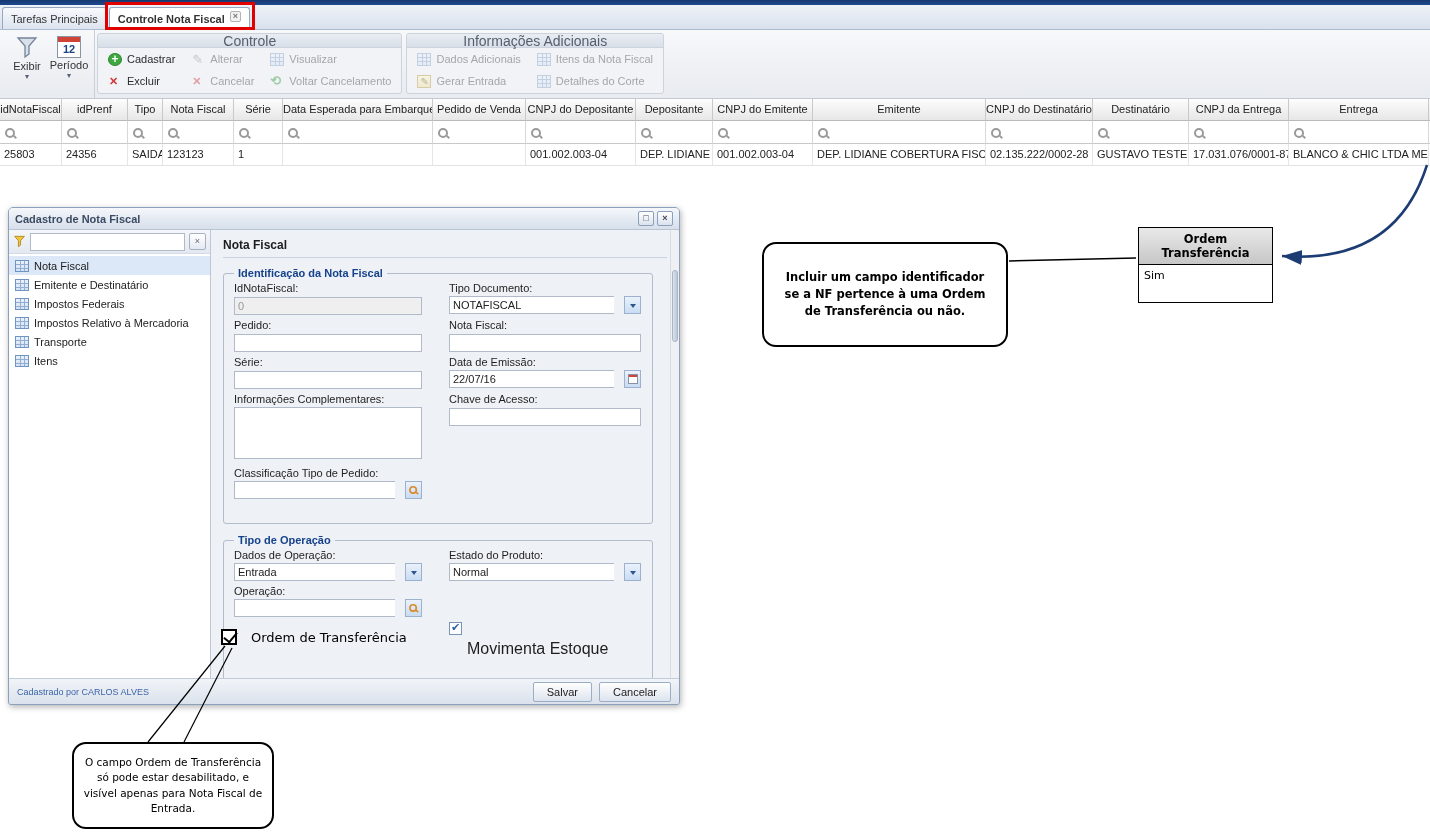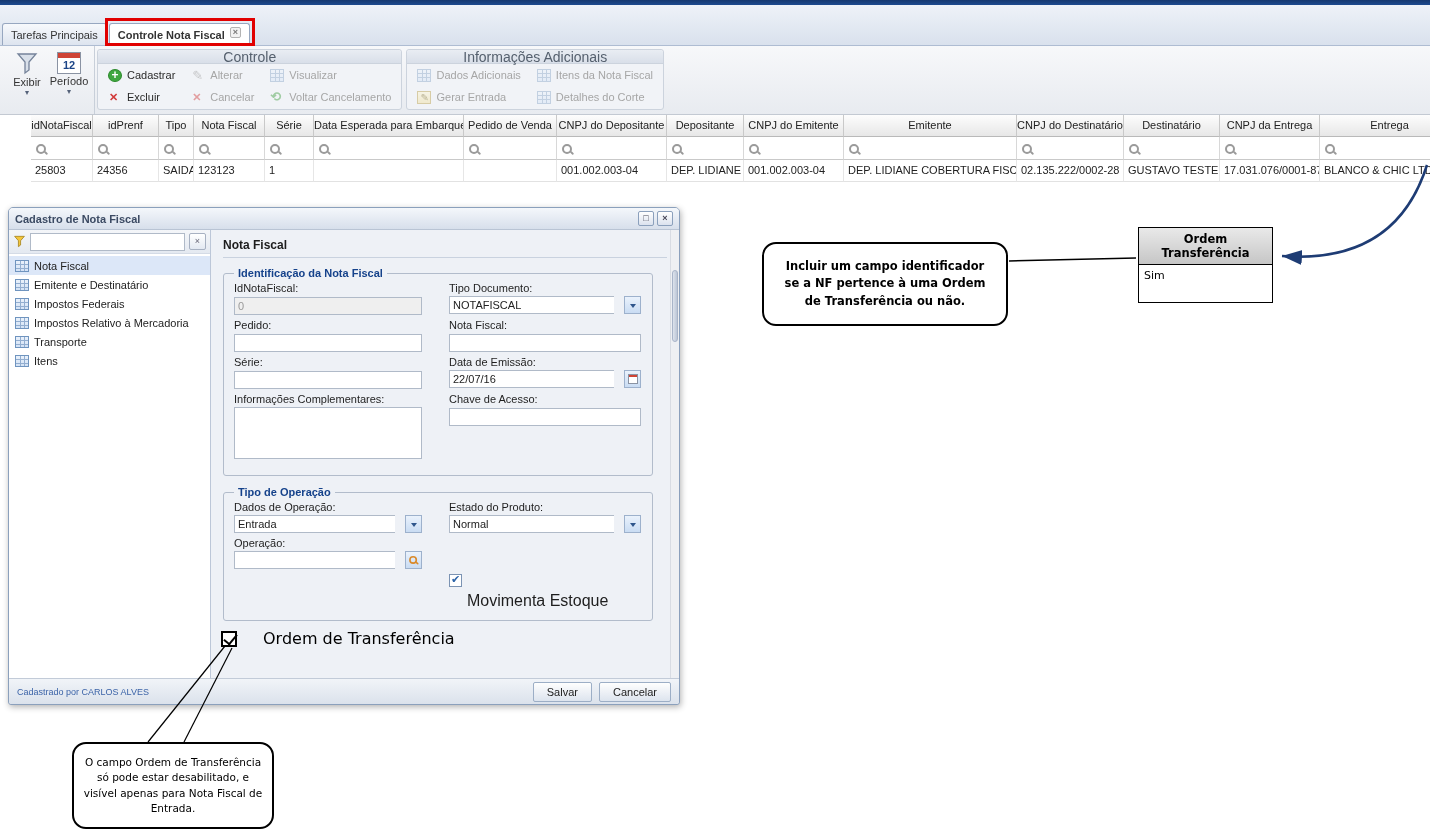--- a/index.html
+++ b/index.html
@@ -2,21 +2,21 @@
 <html><head>
 <meta charset="utf-8">
 <style>
   * { margin:0; padding:0; box-sizing:border-box; }
   html,body { width:1430px; height:834px; }
   body { font-family:"Liberation Sans", sans-serif; background:#fff; position:relative; overflow:hidden; }
   .page { position:relative; width:1430px; height:834px; overflow:hidden; }
 
   
   .top-strip { height:5px; background:linear-gradient(#16386f,#1d4a8f); }
-  .tab-row { height:41px; background:linear-gradient(#eef2f8,#d9e1ed); border-bottom:1px solid #aebcd2; display:flex; align-items:flex-end; padding-left:2px; }
+  .tab-row { height:25px; background:linear-gradient(#eef2f8,#d9e1ed); border-bottom:1px solid #aebcd2; display:flex; align-items:flex-end; padding-left:2px; }
   .tab { height:22px; padding:0 8px; font-size:11px; display:flex; align-items:center; gap:5px;
          background:linear-gradient(#f7f9fc,#dde4ef); border:1px solid #97a7c0; border-bottom:none;
          border-radius:3px 3px 0 0; margin-right:2px; color:#333; white-space:nowrap; }
   .tab.active { background:#fff; font-weight:bold; position:relative; }
   .tab-close { font-size:9px; line-height:9px; color:#777; border:1px solid #b3b3b3; border-radius:2px;
                padding:0 2px; background:#f2f2f2; align-self:flex-start; margin-top:3px; }
   .red-box { position:absolute; left:-5px; right:-6px; top:-6px; bottom:-1px; border:3px solid #e10000; pointer-events:none; z-index:6; }
 
   
   .ribbon { height:69px; background:linear-gradient(#f7f8fa,#e8ebf0); border-bottom:1px solid #c3c9d2; display:flex; align-items:stretch; }
@@ -43,21 +43,21 @@
   .ric.edit-icon::before { content:'\270E'; color:#8f8f8f; font-size:13px; position:absolute; left:1px; top:-1px; }
   .ric.view-icon, .ric.table-icon { border:1px solid #8aa6c8; background:linear-gradient(#eaf2fc,#d2e2f6); }
   .ric.view-icon::before, .ric.table-icon::before { content:''; position:absolute; left:0; right:0; top:3px; height:1px; background:#8aa6c8; box-shadow:0 4px 0 #8aa6c8; }
   .ric.view-icon::after, .ric.table-icon::after { content:''; position:absolute; top:0; bottom:0; left:4px; width:1px; background:#8aa6c8; box-shadow:4px 0 0 #8aa6c8; }
   .ric.delete-icon::before, .ric.cancel-icon::before { content:'\2715'; color:#d23b3b; font-weight:bold; font-size:11px; position:absolute; left:1px; top:0; }
   .ric.undo-icon::before { content:'\27F2'; color:#3f9d3f; font-size:13px; font-weight:bold; position:absolute; left:0; top:-2px; }
   .ric.form-icon { border:1px solid #b99f45; background:linear-gradient(#fdf4cf,#f0df9e); }
   .ric.form-icon::before { content:'\270E'; color:#7a6a20; font-size:10px; position:absolute; left:2px; top:0; }
 
   
-  .grid { font-size:11px; color:#222; background:#fff;padding-left:31px; }
+  .grid { font-size:11px; color:#222; background:#fff; }
   .grid-row { display:flex; }
   .gcell { flex:0 0 auto; overflow:hidden; white-space:nowrap; }
   .gcell.gh { height:22px; line-height:21px; text-align:center; background:linear-gradient(#fdfdfd,#e7e7e7);
               border-right:1px solid #c9c9c9; border-bottom:1px solid #b9b9b9; }
   .gcell.gf { height:23px; background:#fff; display:flex; align-items:center; padding-left:4px;
               border-right:1px solid #d8d8d8; border-bottom:1px solid #c9c9c9; }
   .gcell.gd { height:22px; line-height:21px; padding:0 4px; background:#fff;
               border-right:1px solid #e6e6e6; border-bottom:1px solid #e2e2e2; }
   .mag { width:13px; height:13px; display:inline-block; position:relative; flex:0 0 auto; }
   .mag::before { content:''; position:absolute; left:1px; top:2px; width:6px; height:6px; border:2px solid #9a9a9a; border-radius:50%; }
@@ -82,21 +82,21 @@
                font-size:9px; line-height:15px; text-align:center; color:#667; border-radius:2px; }
   .tree { padding-top:2px; }
   .tree-item { height:19px; display:flex; align-items:center; gap:5px; padding-left:6px; font-size:11px; color:#222; cursor:default; }
   .tree-item.selected { background:#dce7f8; }
   .tblico { width:14px; height:12px; border:1px solid #6f94bf; background:linear-gradient(#e9f1fb,#d3e2f5); position:relative; flex:0 0 auto; }
   .tblico::before { content:''; position:absolute; left:0; right:0; top:3px; height:1px; background:#93aed0; box-shadow:0 4px 0 #93aed0; }
   .tblico::after { content:''; position:absolute; top:0; bottom:0; left:4px; width:1px; background:#93aed0; box-shadow:4px 0 0 #93aed0; }
 
   .dlg-right { flex:1; position:relative; background:#eef1f6; padding:8px 12px 0 12px; overflow:hidden; }
   .panel-title { font-size:12px; font-weight:bold; color:#1c1c1c; padding-bottom:5px; border-bottom:1px solid #c9d2df; margin-bottom:9px; }
-  fieldset { border:1px solid #b2bccb; border-radius:3px; padding:3px 10px 8px 10px; margin-bottom:10px; margin-right:14px; }
+  fieldset { border:1px solid #b2bccb; border-radius:3px; padding:3px 10px 24px 10px; margin-bottom:10px; margin-right:14px; }
   legend { font-size:11px; font-weight:bold; color:#15428b; padding:0 4px; }
   .frow { display:flex; gap:27px; margin-bottom:4px; align-items:flex-start; }
   .fcol-l { width:188px; }
   .fcol-r { width:192px; }
   .flabel { font-size:11px; color:#1e1e1e; margin-bottom:1px; line-height:13px; }
   .finput { height:18px; border:1px solid #b0bac8; background:#fff; font-size:11px; padding:0 3px; width:100%;
             font-family:"Liberation Sans", sans-serif; color:#222; }
   .finput.disabled { background:#efefef; color:#999; }
   .finput.ta { height:52px; resize:none; padding:2px 3px; }
   .hgroup { display:flex;gap:10px; }
@@ -106,39 +106,39 @@
   .combo-arrow { width:0; height:0; border:3px solid transparent; border-top:4px solid #2f568c; margin-top:4px; }
   .mini-cal { width:10px; height:10px; background:#fff; border:1px solid #8a93a3; position:relative; }
   .mini-cal::before { content:''; position:absolute; top:0; left:0; right:0; height:2px; background:#cf4436; }
   .sq-btn .mag { transform:scale(.8); margin-left:-1px; margin-top:-1px; }
   .chk-row { display:flex; align-items:center; gap:5px; margin-top:14px; }
   .chk-box { width:13px; height:13px; border:1px solid #7b93b3; background:#fff; position:relative; flex:0 0 auto; }
   .chk-box.checked::after { content:'\2714'; position:absolute; left:1px; top:-2px; font-size:11px; color:#2d64a8; }
   .chk-label { font-size:16px; color:#1e1e1e;margin-top:41px; }
 
   .annot-font { font-family:"DejaVu Sans", sans-serif; }
-  .ordem-check { position:absolute; left:212px; top:421px; display:flex; align-items:center; gap:26px;
-                 font-size:16px; color:#000; z-index:12; }
+  .ordem-check { position:absolute; left:212px; top:421px; display:flex; align-items:center; gap:14px;
+                 font-size:13px; color:#000; z-index:12; }
   .hand-box { width:16px; height:16px; border:2px solid #000; position:relative; background:#fff; }
   .hand-box::after { content:''; position:absolute; left:1px; top:1px; width:11px; height:6px;
                      border-left:2px solid #000; border-bottom:2px solid #000; transform:rotate(-50deg); }
 
   .vscroll { position:absolute; right:0; top:0; bottom:0; width:9px; background:#eef0f3; border-left:1px solid #d8dce3; }
   .vscroll .thumb { position:absolute; top:40px; left:1px; width:6px; height:72px; background:linear-gradient(90deg,#dde3ec,#bcc6d6); border:1px solid #a8b4c8; border-radius:3px; }
 
   .dlg-footer { position:absolute; bottom:0; left:0; right:0; height:26px; background:linear-gradient(#f1f4f8,#dbe2ec);
                 border-top:1px solid #c2cbd8; display:flex; align-items:center; padding:0 8px; border-radius:0 0 3px 3px; }
   .footer-user { font-size:9px; color:#3c64a8; flex:1; }
   .btn { height:20px; padding:0 13px; font-size:11px; border:1px solid #9caec6; border-radius:2px;
          background:linear-gradient(#fefefe,#dde4ee); margin-left:7px; color:#222; }
 
   
   .note { position:absolute; border:2px solid #000; border-radius:14px; background:#fff; font-weight:bold;
           text-align:center; display:flex; align-items:center; justify-content:center; z-index:20; }
-  .note-top { left:762px; top:242px; width:246px; height:84px; font-size:11.5px; padding:8px 14px; line-height:1.5; }
+  .note-top { left:762px; top:242px; width:246px; height:105px; font-size:11.5px; padding:8px 14px; line-height:1.5; }
   .note-bottom { left:72px; top:742px; width:202px; height:87px; font-size:10.5px; padding:6px 8px; font-weight:normal; line-height:1.45; }
   .mini-table { position:absolute; left:1138px; top:227px; width:135px; z-index:20; }
   .mini-table .hdr { border:1.5px solid #000; background:linear-gradient(#e9e9e9,#c6c6c6); font-weight:bold;
                      font-size:11.5px; padding:4px 3px; text-align:center; }
   .mini-table .val { border:1.5px solid #000; border-top:none; background:#fff; font-size:11px; padding:4px 5px 20px 5px; }
   .overlay { position:absolute; left:0; top:0; z-index:30; pointer-events:none; }
 </style>
 </head>
 <body>
 
@@ -405,20 +405,31 @@
           <div class="frow">
             <div class="fcol-l">
               <div class="flabel">Informações Complementares:</div>
               <textarea class="finput ta" style=""></textarea>
             </div>
             <div class="fcol-r">
               <div class="flabel">Chave de Acesso:</div>
               <input class="finput" value="" style="">
             </div>
           </div>
+          <div class="frow" style="margin-bottom:0;">
+            <div class="fcol-l">
+              <div class="flabel">Classificação Tipo de Pedido:</div>
+              <div class="hgroup">
+                <input class="finput" value="" style="">
+                <span class="sq-btn">
+                    <span class="mag orange"></span>
+                  </span>
+              </div>
+            </div>
+          </div>
         </fieldset>
 
         <fieldset>
           <legend>Tipo de Operação</legend>
           <div class="frow">
             <div class="fcol-l">
               <div class="flabel">Dados de Operação:</div>
               <div class="hgroup">
                 <input class="finput" readonly="" value="Entrada" style="">
                 <span class="sq-btn">

